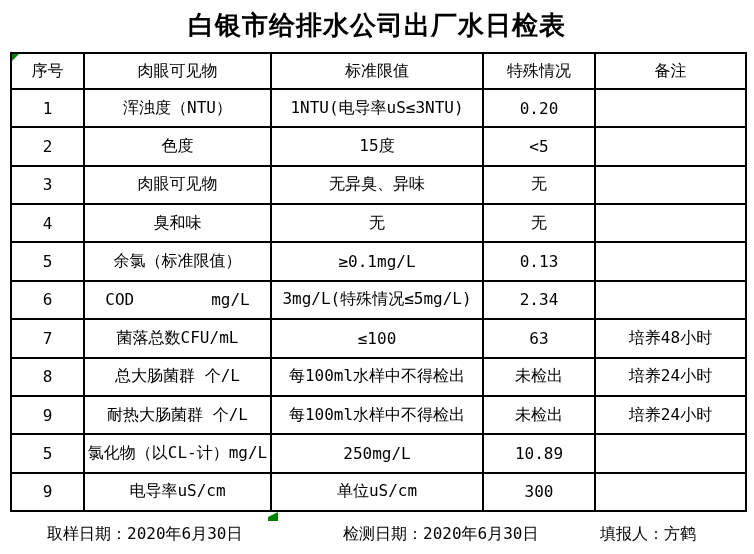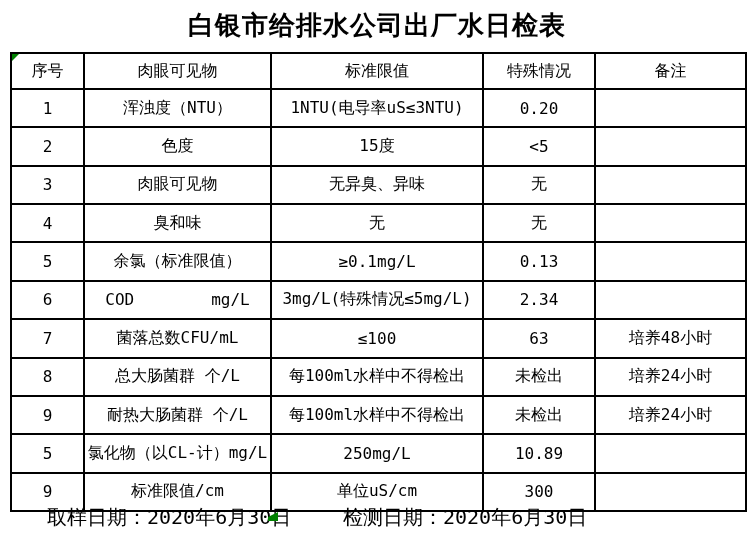--- a/index.html
+++ b/index.html
@@ -67,24 +67,24 @@
     top: 460px;
     width: 10px;
     height: 9px;
     background: #008000;
     clip-path: polygon(100% 0, 100% 100%, 0 100%, 0 55%);
     z-index: 3;
   }
   .footer {
     position: absolute;
     left: 0;
-    top: 501px;
+    top: 521px;
     width: 754px;
     height: 30px;
-    font-size: 20px;
+    font-size: 16px;
   }
   .footer span {
     position: absolute;
     white-space: nowrap;
   }
   .ft-sampling { left: 47px;  top: 3px; }
   .ft-test     { left: 343px; top: 3px; text-align: center; }
   .ft-reporter { left: 600px; top: 3px; }
 </style>
 </head>
@@ -181,27 +181,28 @@
         </tr>
         <tr>
           <td>5</td>
           <td>氯化物（以CL-计）mg/L</td>
           <td>250mg/L</td>
           <td>10.89</td>
           <td></td>
         </tr>
         <tr>
           <td>9</td>
-          <td>标准限值/cm</td>
+          <td>电导率uS/cm</td>
           <td>单位uS/cm</td>
           <td>300</td>
           <td></td>
         </tr>
       </tbody>
     </table>
   </div>
 
   <div class="footer">
     <span class="ft-sampling">取样日期：2020年6月30日</span>
     <span class="ft-test">检测日期：2020年6月30日</span>
+    <span class="ft-reporter">填报人：方鹤</span>
   </div>
 
 </div>
 
 </body></html>

